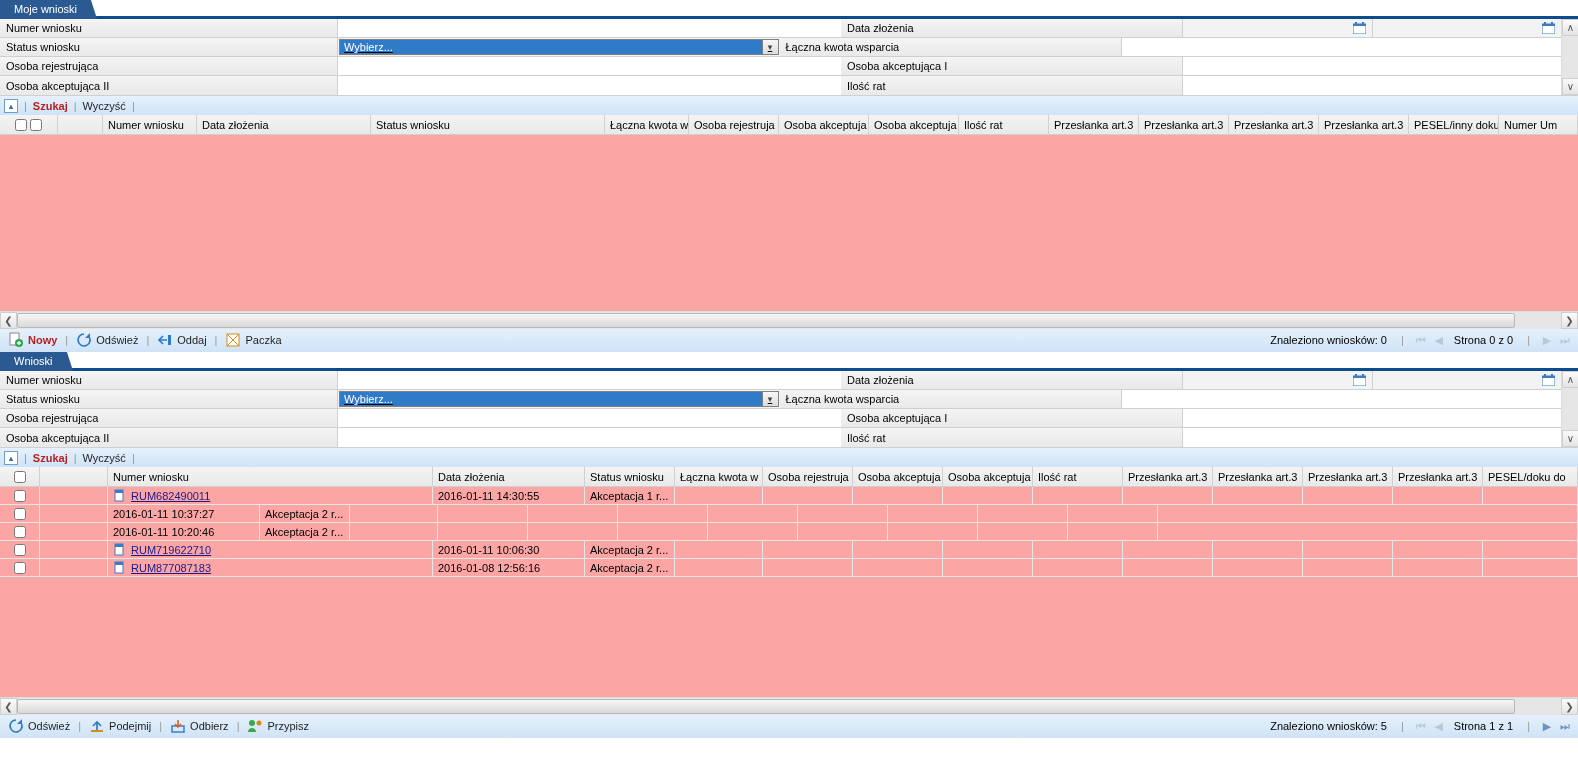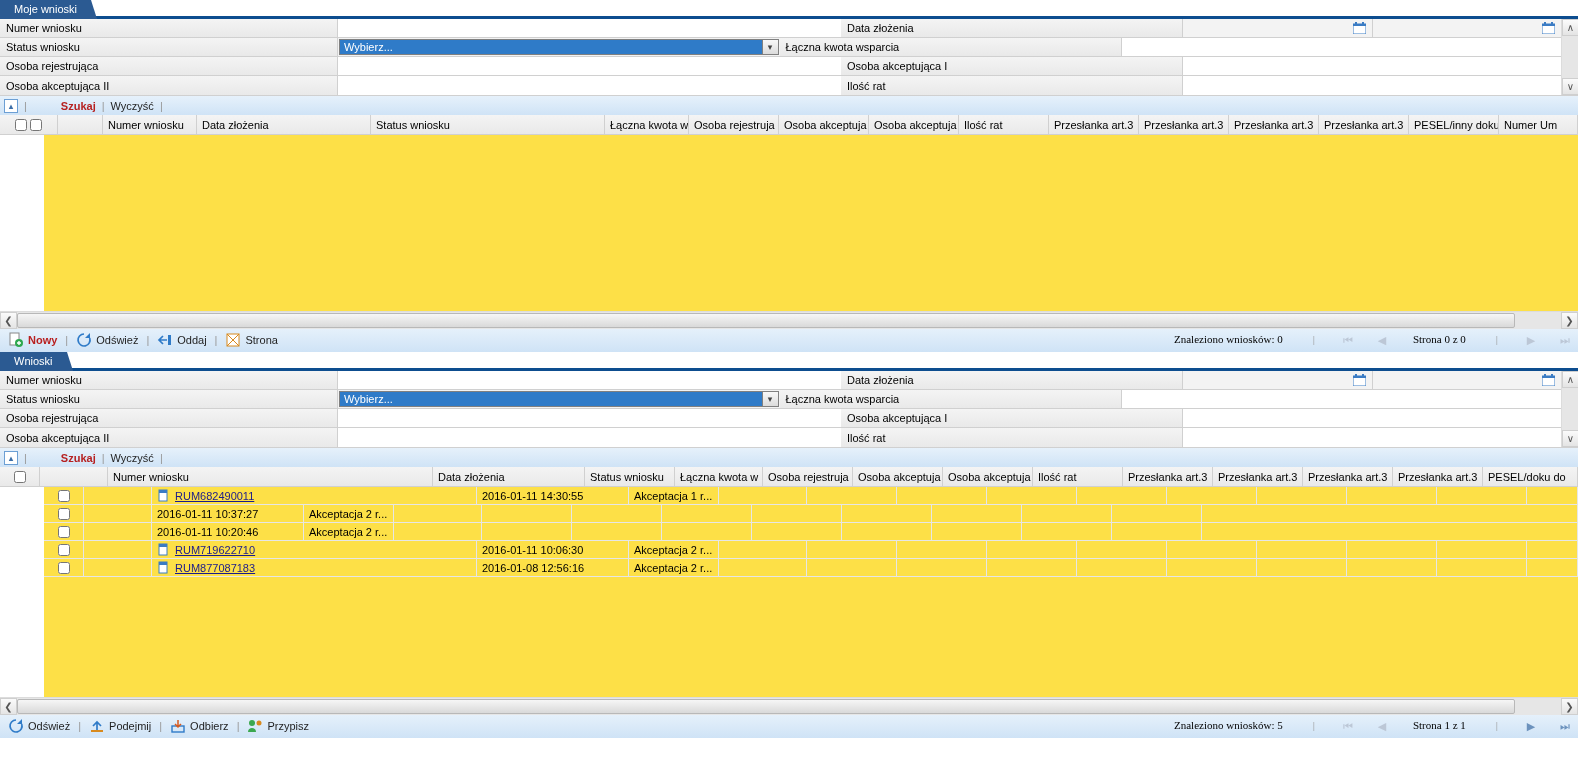--- a/index.html
+++ b/index.html
@@ -9,57 +9,57 @@
 .tab { display: inline-block; background: #2b5a92; color: #fff; padding: 3px 14px; font-size: 11px; position: relative; height: 19px; line-height: 13px; }
 .tab::after { content: ""; position: absolute; top: 0; right: -6px; width: 0; height: 0; border-top: 19px solid transparent; border-left: 6px solid #2b5a92; }
 
 .filter-panel { background: #f3f3f3; border-bottom: 1px solid #d0d0d0; display: flex; position: relative;}
 .filter-main { flex: 1; }
 .filter-row { display: flex; border-bottom: 1px solid #d0d0d0; height: 19px; align-items: stretch; }
 .filter-row:last-child { border-bottom: none; }
 .lbl { background: #ececec; background: linear-gradient(#f4f4f4,#e9e9e9); padding: 2px 6px; border-right: 1px solid #d0d0d0; display:flex; align-items:center;}
 .ipt { background: #fff; padding: 0; display: flex; align-items: stretch;}
 .ipt input[type="text"]{ border: none; width:100%; font: inherit; padding: 2px 4px; outline:none;}
-.sel { flex:1; display:flex; padding:1px;}
+.sel { flex:1; display:flex; padding:1px;text-decoration:underline;}
 .sel-inner { flex:1; background:#2f7bc8; color:#fff; padding:2px 4px; border:1px solid #808080; display:flex; justify-content:space-between; align-items:center;}
 .sel-btn { width:16px; background: linear-gradient(#f8f8f8,#dcdcdc); border:1px solid #808080; border-left:none; display:flex;align-items:center;justify-content:center; font-size:9px; color:#444;}
 .date-pair { flex:1; display:flex;}
 .date-half { flex:1; display:flex; align-items:center; justify-content:flex-end; padding: 0 6px; border-right:1px solid #d0d0d0;}
 .date-half:last-child{border-right:none;}
 .cal-icon { width:13px; height:12px; display:inline-block; vertical-align:middle;}
 .cal-icon svg{display:block;}
 
 .action-strip { background: linear-gradient(#e6f1fb,#cfe3f6); height: 19px; display:flex; align-items:center; padding: 0 4px;}
 .collapse-btn{ width:14px; height:14px; border:1px solid #6c9fd4; background:#fff; color:#3b6ea8; font-size:9px; display:flex;align-items:center;justify-content:center; cursor:pointer;}
 .sep{ color:#999; padding: 0 6px;}
-.link-red{ color:#b62020; font-weight:bold; cursor:pointer;margin-left:28px;}
+.link-red{ color:#b62020; font-weight:bold; cursor:pointer;}
 .link-blk{ color:#1f1f1f; cursor:pointer;}
 
 .grid-head-row { background: linear-gradient(#f4f4f4,#e9e9e9); border-bottom:1px solid #d0d0d0; display:flex; height:20px; align-items:stretch; font-size:11px;}
 .gh{ border-right:1px solid #d0d0d0; padding:2px 5px; display:flex; align-items:center; white-space:nowrap; overflow:hidden;}
 .gh-chk{ width:40px; display:flex; align-items:center; gap:3px; justify-content:center;}
 .gh-chk input{margin:0;}
 
-.grid-body{ background:#fde047; position:relative;margin-left:44px;}
+.grid-body{ background:#fca5a5; position:relative;}
 .grid-body.empty{ height:176px; }
 .grow{ display:flex; height:18px; border-bottom:1px solid #e6e6e6;}
 .gc{ border-right:1px solid #e6e6e6; padding:1px 5px; display:flex; align-items:center; white-space:nowrap; overflow:hidden;}
 .doclink{ color:#1a1a8c; text-decoration:underline; cursor:pointer;}
 .docicon{ width:14px;height:14px;margin-right:4px; display:inline-flex;}
 
 .hscroll{ height:17px; background:#f0f0f0; display:flex; align-items:center; border-top:1px solid #dcdcdc;}
 .hbtn{ width:17px; height:17px; background:linear-gradient(#fbfbfb,#e4e4e4); border:1px solid #cfcfcf; display:flex;align-items:center;justify-content:center; font-size:10px; color:#555;}
 .htrack{ flex:1; background:#e6e6e6; height:17px; position:relative;}
 .hthumb{ position:absolute; top:1px; left:0; height:15px; background:linear-gradient(#f6f6f6,#d9d9d9); border:1px solid #b8b8b8; border-radius:2px;}
 
 .toolbar{ background: linear-gradient(#e6f1fb,#cfe3f6); height:24px; display:flex; align-items:center; padding: 0 6px; justify-content:space-between;}
 .tb-left{display:flex;align-items:center;}
 .tb-btn{ display:flex; align-items:center; gap:4px; cursor:pointer; color:#1f1f1f; padding: 0 2px;}
 .tb-btn .ic{width:16px;height:16px;display:inline-flex;}
-.tb-right{ display:flex; gap:20px;font-family:Liberation Serif, serif;}
+.tb-right{ display:flex; align-items:center; gap:4px;}
 .navico{ width:14px;height:14px; display:inline-flex;align-items:center;justify-content:center; color:#6c92bd; cursor:pointer;}
 .navico.dis{ color:#bcc7d6; cursor:default;}
 .pglbl{ font-size:11px; padding:0 4px;}
 
 .red{color:#b82020;font-weight:bold;}
 
 .vscroll{ width:17px; background:#f0f0f0; border-left:1px solid #dcdcdc; display:flex; flex-direction:column;}
 .vbtn{width:17px;height:17px;background:linear-gradient(#fbfbfb,#e4e4e4);border:1px solid #cfcfcf;display:flex;align-items:center;justify-content:center;font-size:10px;color:#555;}
 .vtrack{flex:1;background:#e6e6e6;}
 
@@ -216,21 +216,21 @@
         <span>Oddaj</span>
       </span>
     <span class="sep">|</span>
     <span class="tb-btn">
         <span class="ic">
           <svg viewBox="0 0 16 16">
             <rect x="2" y="2" width="12" height="12" fill="#fff" stroke="#d88a1e"></rect>
             <path d="M2 2l12 12M14 2L2 14" stroke="#d88a1e"></path>
           </svg>
         </span>
-        <span>Strona</span>
+        <span>Paczka</span>
       </span>
   </div>
   <div class="tb-right">
     <span class="pglbl">Znaleziono wniosków: 0</span>
     <span class="sep">|</span>
     <span class="navico dis">⏮</span>
     <span class="navico dis">◀</span>
     <span class="pglbl">Strona 0 z 0</span>
     <span class="sep">|</span>
     <span class="navico dis">▶</span>

